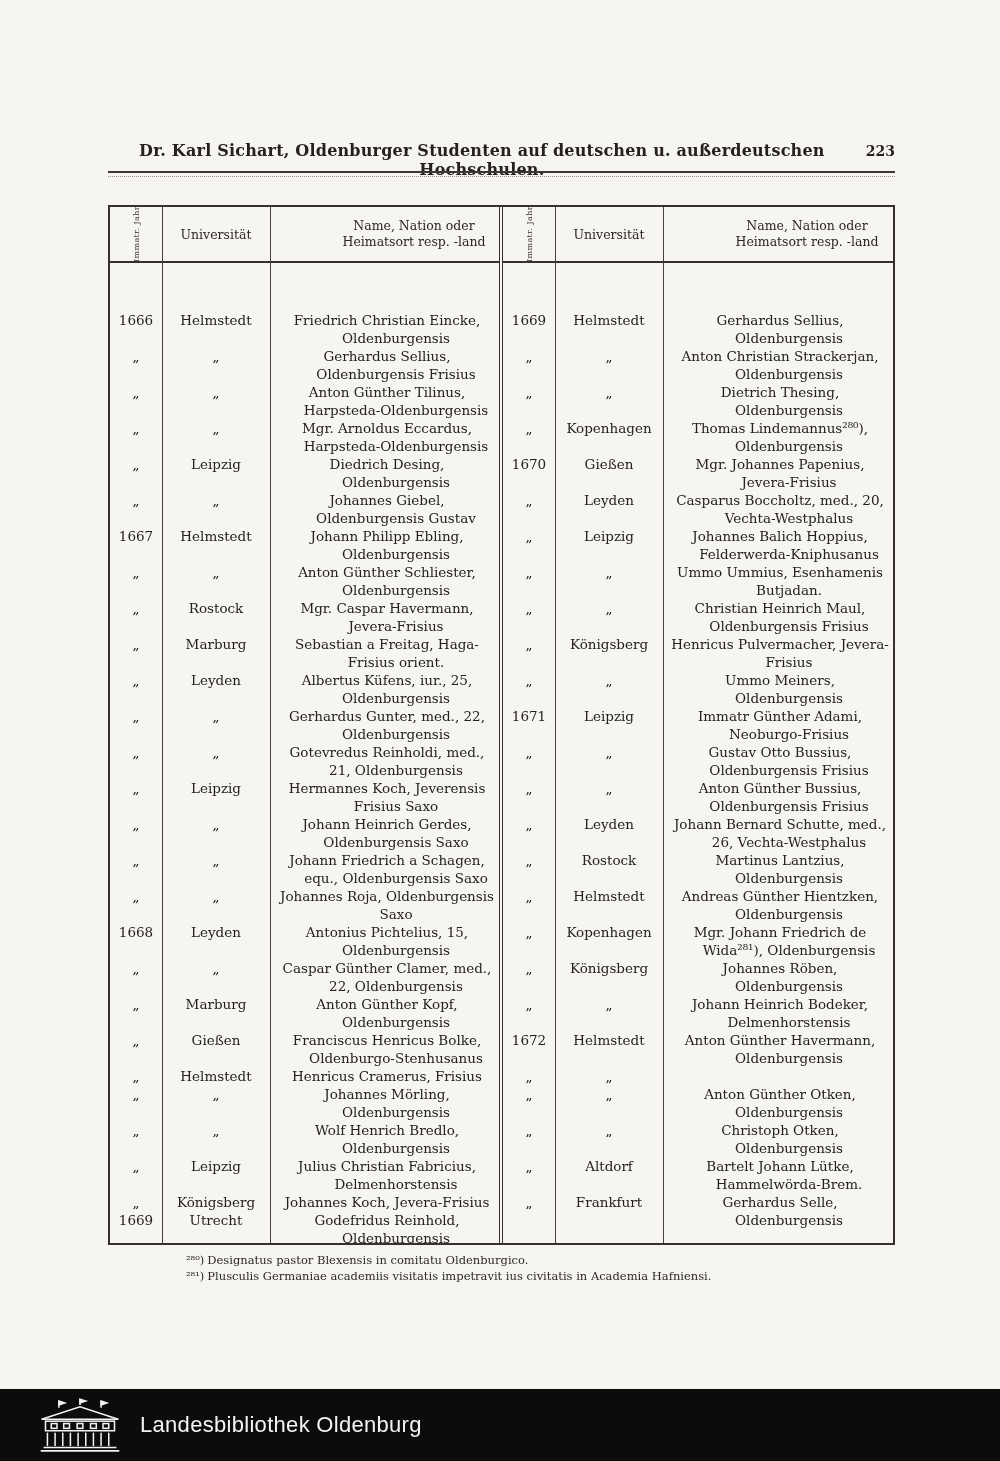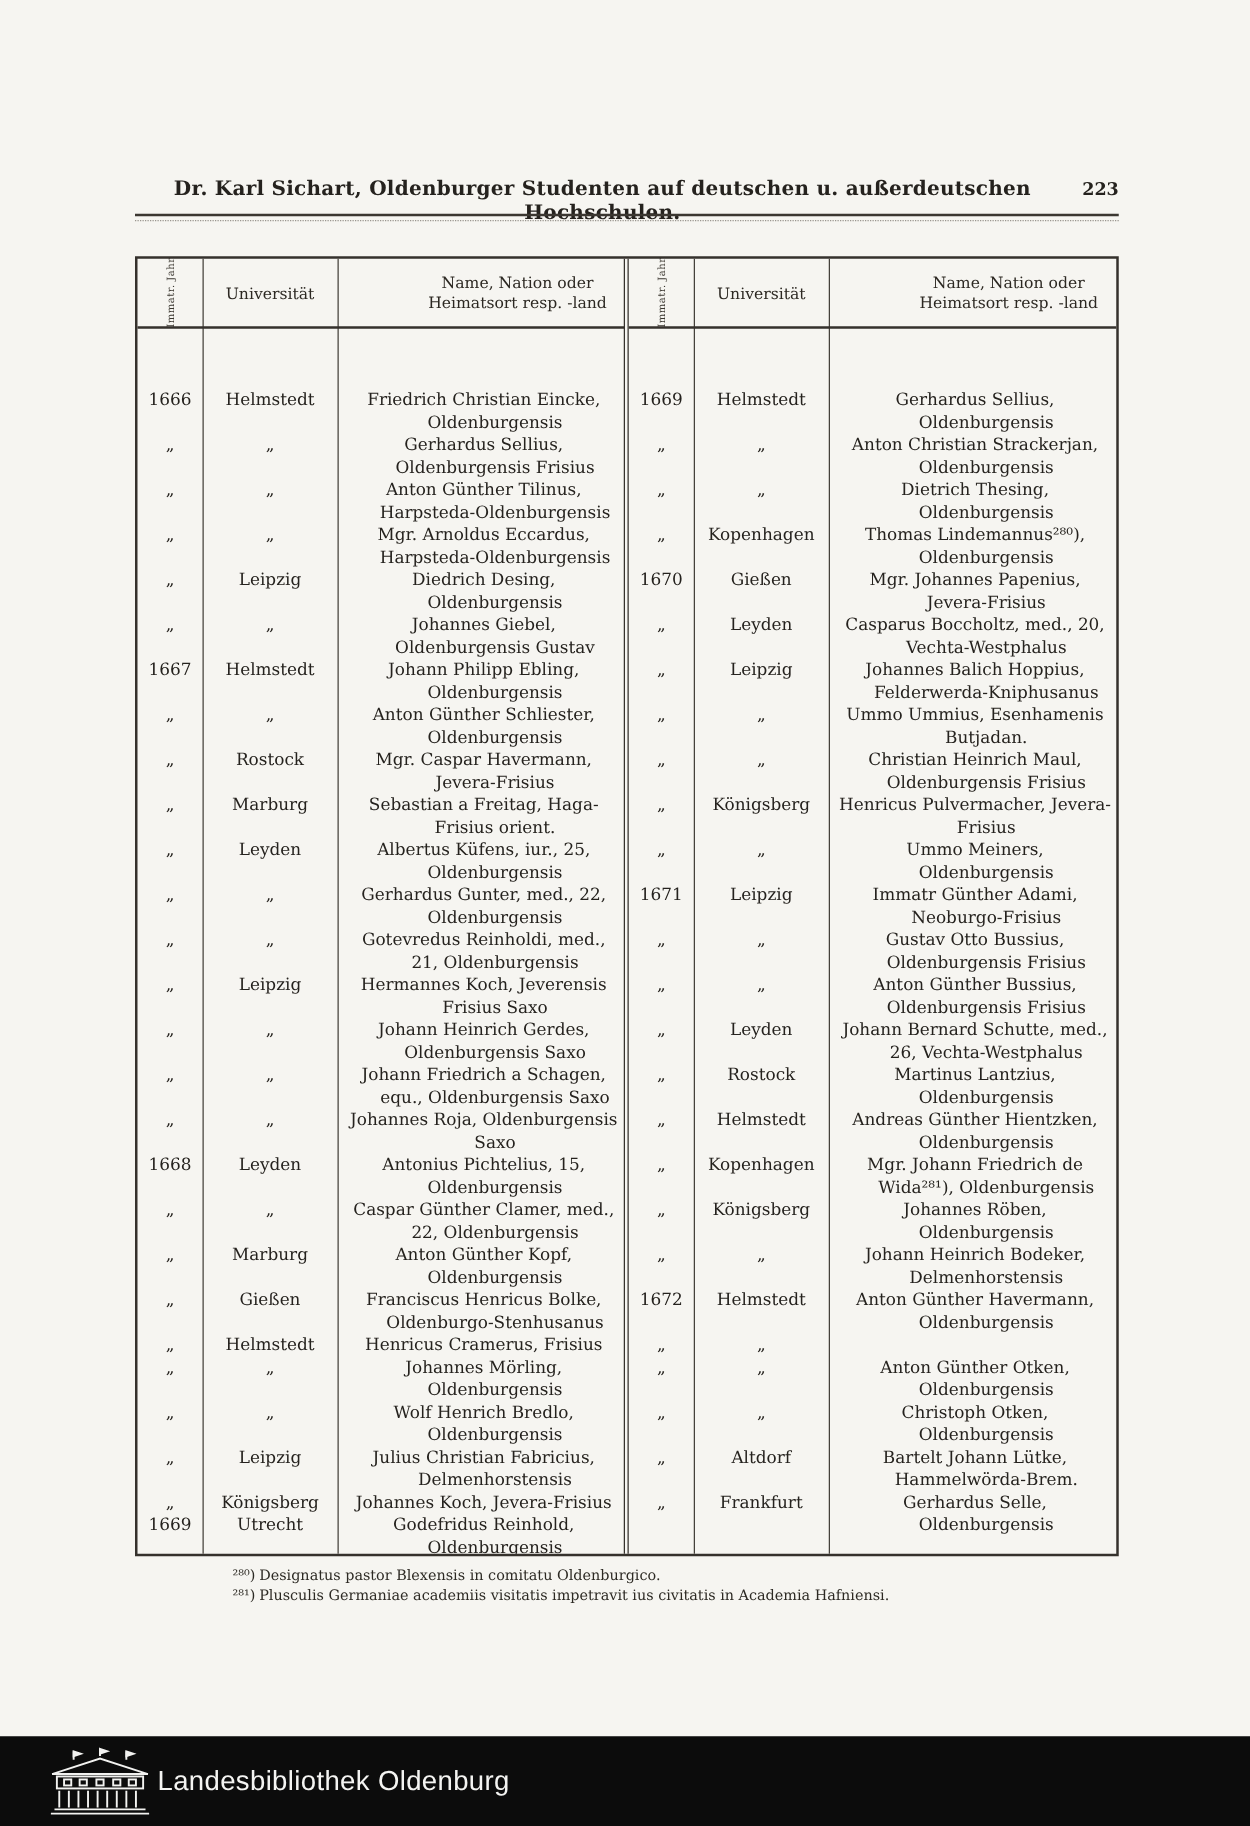--- a/index.html
+++ b/index.html
@@ -57,21 +57,21 @@
   .footnote { white-space:nowrap; }
   .fn-mark { font-weight:normal; margin-right:3px; }
 
   
   .footer-bar {
     position:absolute; left:0; right:0; top:1389px; height:72px;
     background:#0c0c0c; display:flex; align-items:center; padding-left:34px; box-sizing:border-box;
   }
   .logo { width:92px; height:56px; flex:0 0 auto; }
   .library-name {
-    color:#f4f4f2; font-size:22px;
+    margin-left:14px; color:#f4f4f2; font-size:22px;
     font-family:"Liberation Sans", sans-serif; letter-spacing:0.3px;
   }
 </style>
 </head>
 <body>
 
 <div class="page">
 
   <div class="doc-header">
     <span class="doc-title">Dr. Karl Sichart, Oldenburger Studenten auf deutschen u. außerdeutschen Hochschulen.</span>

